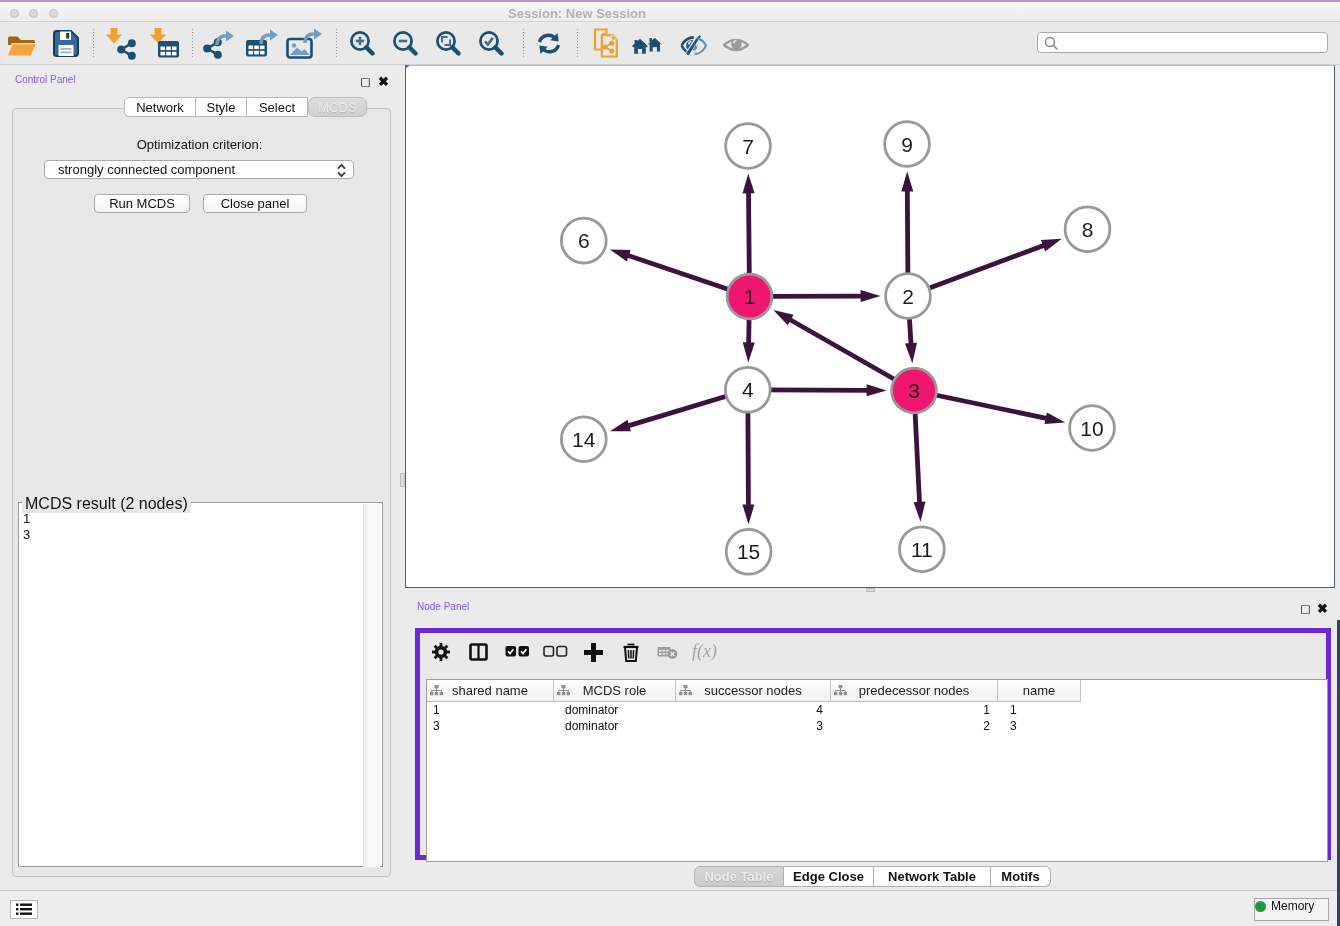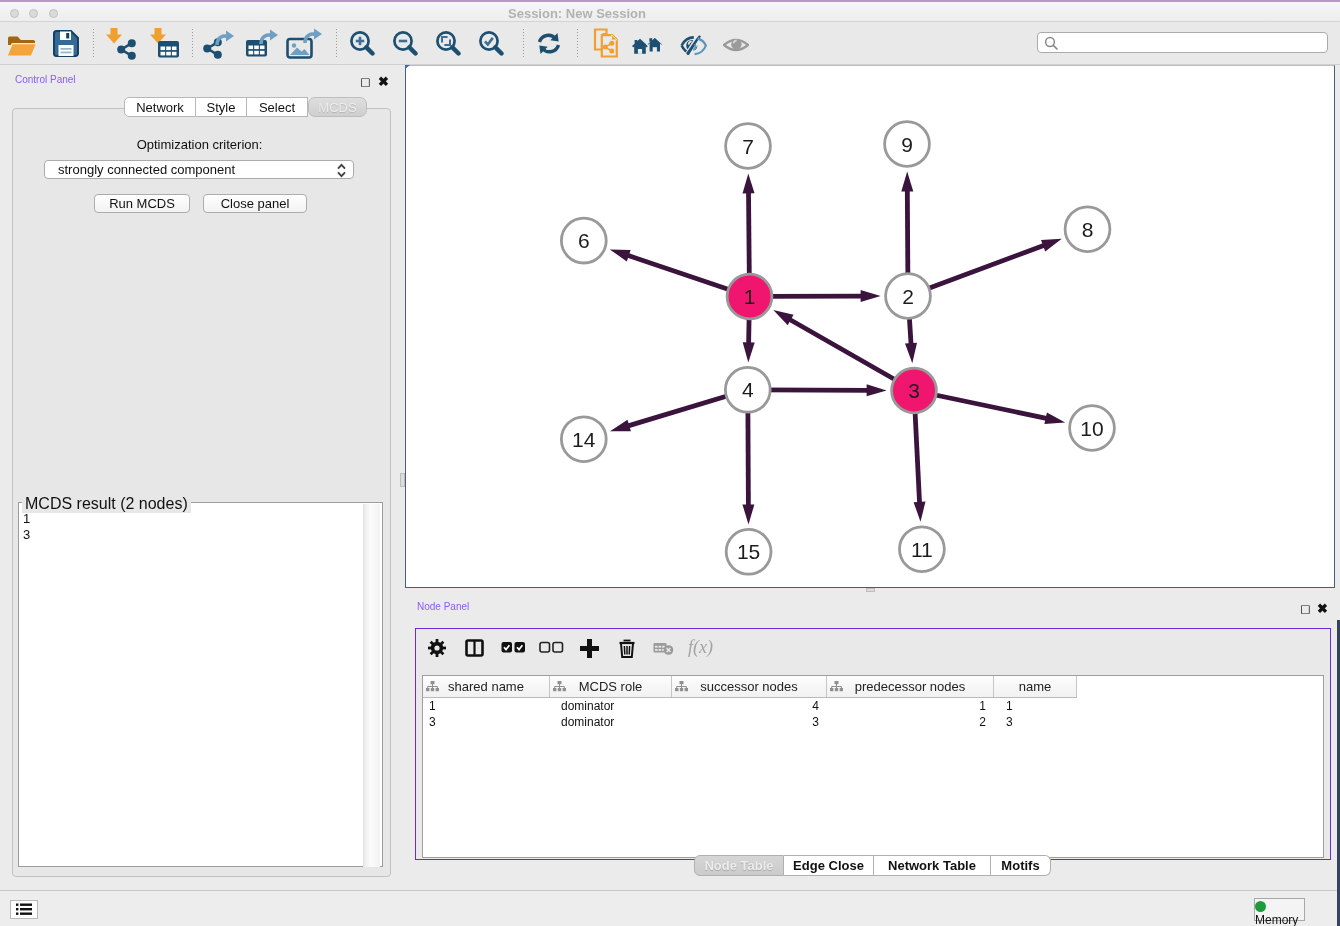--- a/index.html
+++ b/index.html
@@ -51,40 +51,40 @@
 
 #netwin { position:absolute; left:405px; top:65px; width:930px; height:523px;
   border:1.5px solid #46607c; border-top:1px solid #bdbdbd; background:#fff; }
 #netcorner { position:absolute; left:-1.5px; top:-1px; width:0; height:0; border-top:4px solid #3863c8; border-right:5px solid transparent; z-index:5; }
 #nettitle { position:absolute; left:-1.5px; top:0; width:930px; height:21px;
   background:linear-gradient(#f4f4f4,#dcdcdc); border-bottom:1px solid #b4b4b4; }
 #nettitle .t { position:absolute; width:100%; text-align:center; top:3px; font-size:13px; font-weight:bold; color:#111; }
 
 #tpanel { position:absolute; left:406px; top:594px; width:931px; height:296px; background:#ebebeb; }
 #tp-inner { position:absolute; left:9px; top:34px; width:916px; height:232px;
-  background:#e9e9e9; border:1px solid #6d28d9; }
+  background:#e9e9e9; border:5px solid #6d28d9; }
 #tbl-box { position:absolute; left:6px; top:46px; width:902px; height:183px;
   background:#fff; border:1px solid #9e9e9e; }
 .th { position:absolute; top:0; height:21px; background:linear-gradient(#fdfdfd,#f1f1f1);
   border-right:1px solid #c6c6c6; font-size:13px; color:#222; text-align:center; line-height:21px; }
 #thead-line { position:absolute; left:0; top:21px; width:100%; height:1px; background:#b9b9b9; }
 .tr { position:absolute; font-size:12px; color:#111; height:16px; line-height:16px; }
-#tabs-bt { position:absolute; left:288px; top:261px; height:33px; display:flex; }
+#tabs-bt { position:absolute; left:288px; top:272px; height:33px; display:flex; }
 .tab2 { height:21px; font-size:13px; font-weight:bold; color:#111; background:#fff;
   border:1px solid #b0b0b0; display:flex; align-items:center; justify-content:center; }
 .tab2 + .tab2 { border-left:none; }
 .tab2.sel { background:linear-gradient(#d6d6d6,#cbcbcb); color:#ececec; border-radius:6px 0 0 6px;
   text-shadow:0 1px 1px rgba(0,0,0,0.2); }
 .tab2.last { border-radius:0 6px 6px 0; }
 
 #statusbar { position:absolute; left:0; top:890px; width:1340px; height:36px;
   background:#ededed; border-top:1px solid #c6c6c6; }
 #listbtn { position:absolute; left:10px; top:9px; width:28px; height:19px; background:#fdfdfd;
   border:1px solid #b9b9b9; display:flex; align-items:center; justify-content:center; }
-#membtn { position:absolute; left:1254px; top:7px; width:51px; height:23px; background:#f4f4f4;
+#membtn { position:absolute; left:1254px; top:7px; width:75px; height:23px; background:#f4f4f4;
   border:1px solid #a8a8a8; font-size:12px; color:#111; }
 #darkstrip { position:absolute; left:1336.5px; top:620px; width:3.5px; height:306px; background:#36435c; z-index:30; }
 .handle { position:absolute; background:#dcdcdc; border:1px solid #bdbdbd; }
 </style>
 </head>
 <body>
 <div id="root">
   <div id="titlebar">
     <div class="mdot" style="left:9.5px"></div>
     <div class="mdot" style="left:29px"></div>

